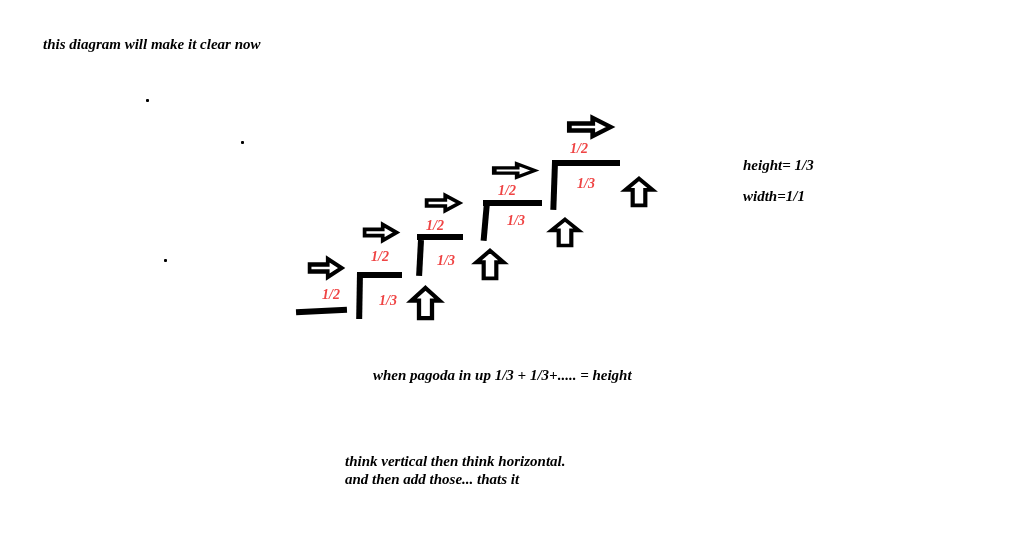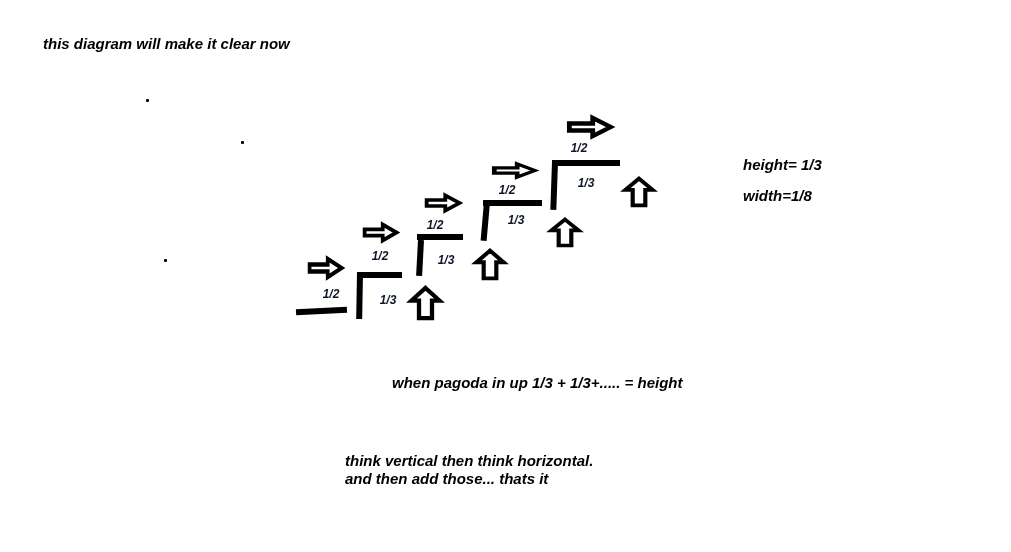--- a/index.html
+++ b/index.html
@@ -1,26 +1,26 @@
 <!DOCTYPE html>
 <html><head>
 <meta charset="utf-8">
 <style>
   html,body { margin:0; padding:0; background:#fff; }
   .canvas {
     position:relative; width:1011px; height:552px; background:#ffffff;
-    font-family:Liberation Sans, sans-serif; overflow:hidden; color:#000;
+    font-family:Liberation Serif, serif; overflow:hidden; color:#000;
   }
   .txt {
     position:absolute; font-style:italic; font-weight:bold; font-size:15px;
     color:#000; white-space:pre; line-height:18px;
   }
   .frac {
     position:absolute; width:28px; text-align:center; font-style:italic;
-    font-weight:bold; font-size:12px; color:#0f172a; white-space:pre;
+    font-weight:bold; font-size:14px; color:#ef4444; white-space:pre;
   }
   .line { position:absolute; background:#000; }
   .dot  { position:absolute; width:3px; height:3px; background:#000; border-radius:1px; }
   .arrow { position:absolute; overflow:visible; }
   .arrow polygon { fill:#ffffff; stroke:#000000; stroke-width:4.3; stroke-linejoin:miter; }
 </style>
 </head>
 <body>
 
 <div class="canvas">
@@ -75,19 +75,19 @@
   <span class="frac" style="left:565px; top:141px;">1/2</span>
   <span class="frac" style="left:572px; top:176px;">1/3</span>
   <svg class="arrow" style="left:566px; top:114px; width:49px; height:26px;" viewBox="0 0 44 26" preserveAspectRatio="none">
     <polygon points="3,9.5 24,9.5 24,4 40,13 24,22 24,16.5 3,16.5"></polygon>
   </svg>
   <svg class="arrow" style="left:622px; top:176px; width:34px; height:32px;" viewBox="0 0 35 37" preserveAspectRatio="none">
     <polygon points="17.5,3 31.5,16 24,16 24,34 11,34 11,16 3.5,16"></polygon>
   </svg>
 
   <div class="txt" style="left:743px; top:156px;">height= 1/3</div>
-  <div class="txt" style="left:743px; top:187px;">width=1/8</div>
+  <div class="txt" style="left:743px; top:187px;">width=1/1</div>
 
-  <div class="txt" style="left:373px; top:374px;margin-left:19px;">when pagoda in up 1/3 + 1/3+..... = height</div>
+  <div class="txt" style="left:373px; top:366px;">when pagoda in up 1/3 + 1/3+..... = height</div>
   <div class="txt" style="left:345px; top:452px;">think vertical then think horizontal.</div>
   <div class="txt" style="left:345px; top:470px;text-align:center;">and then add those... thats it</div>
 
 </div>
 
 </body></html>

